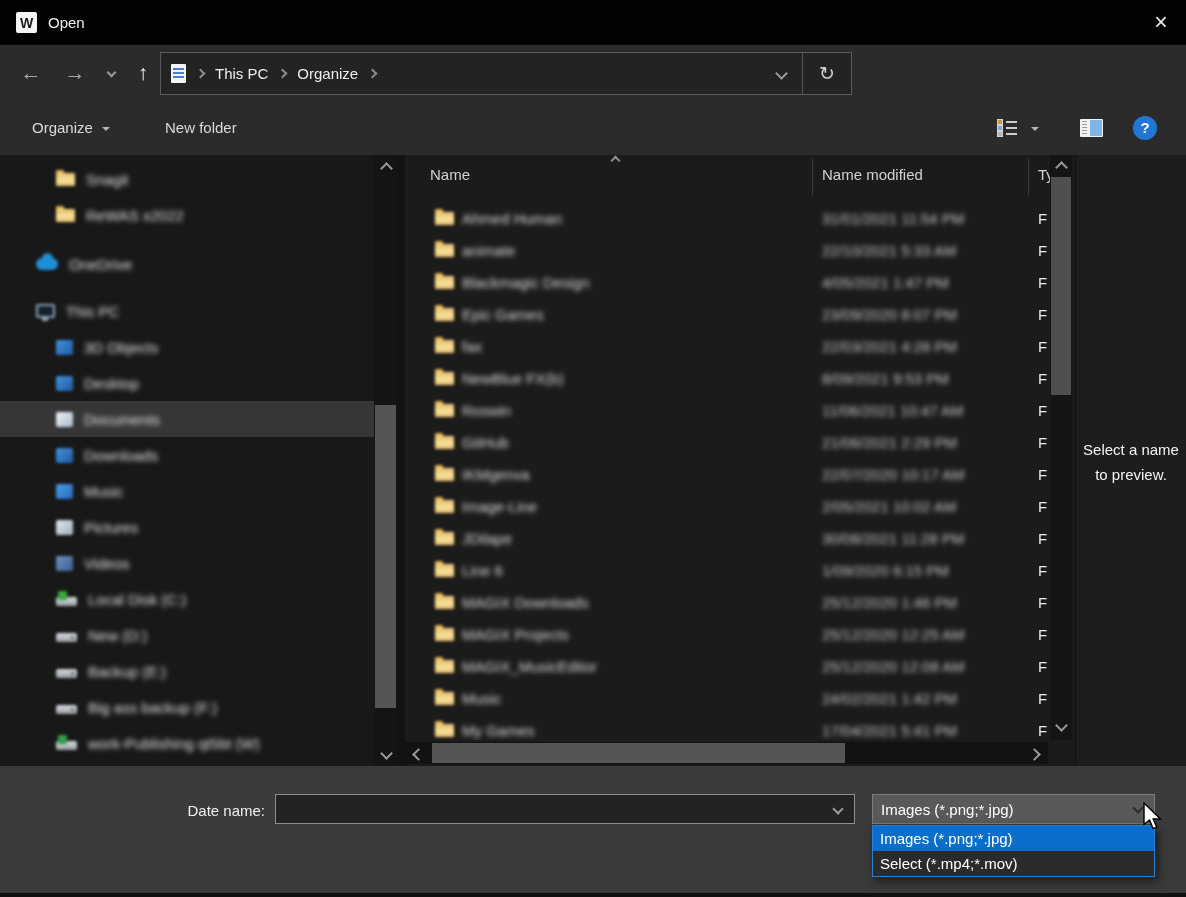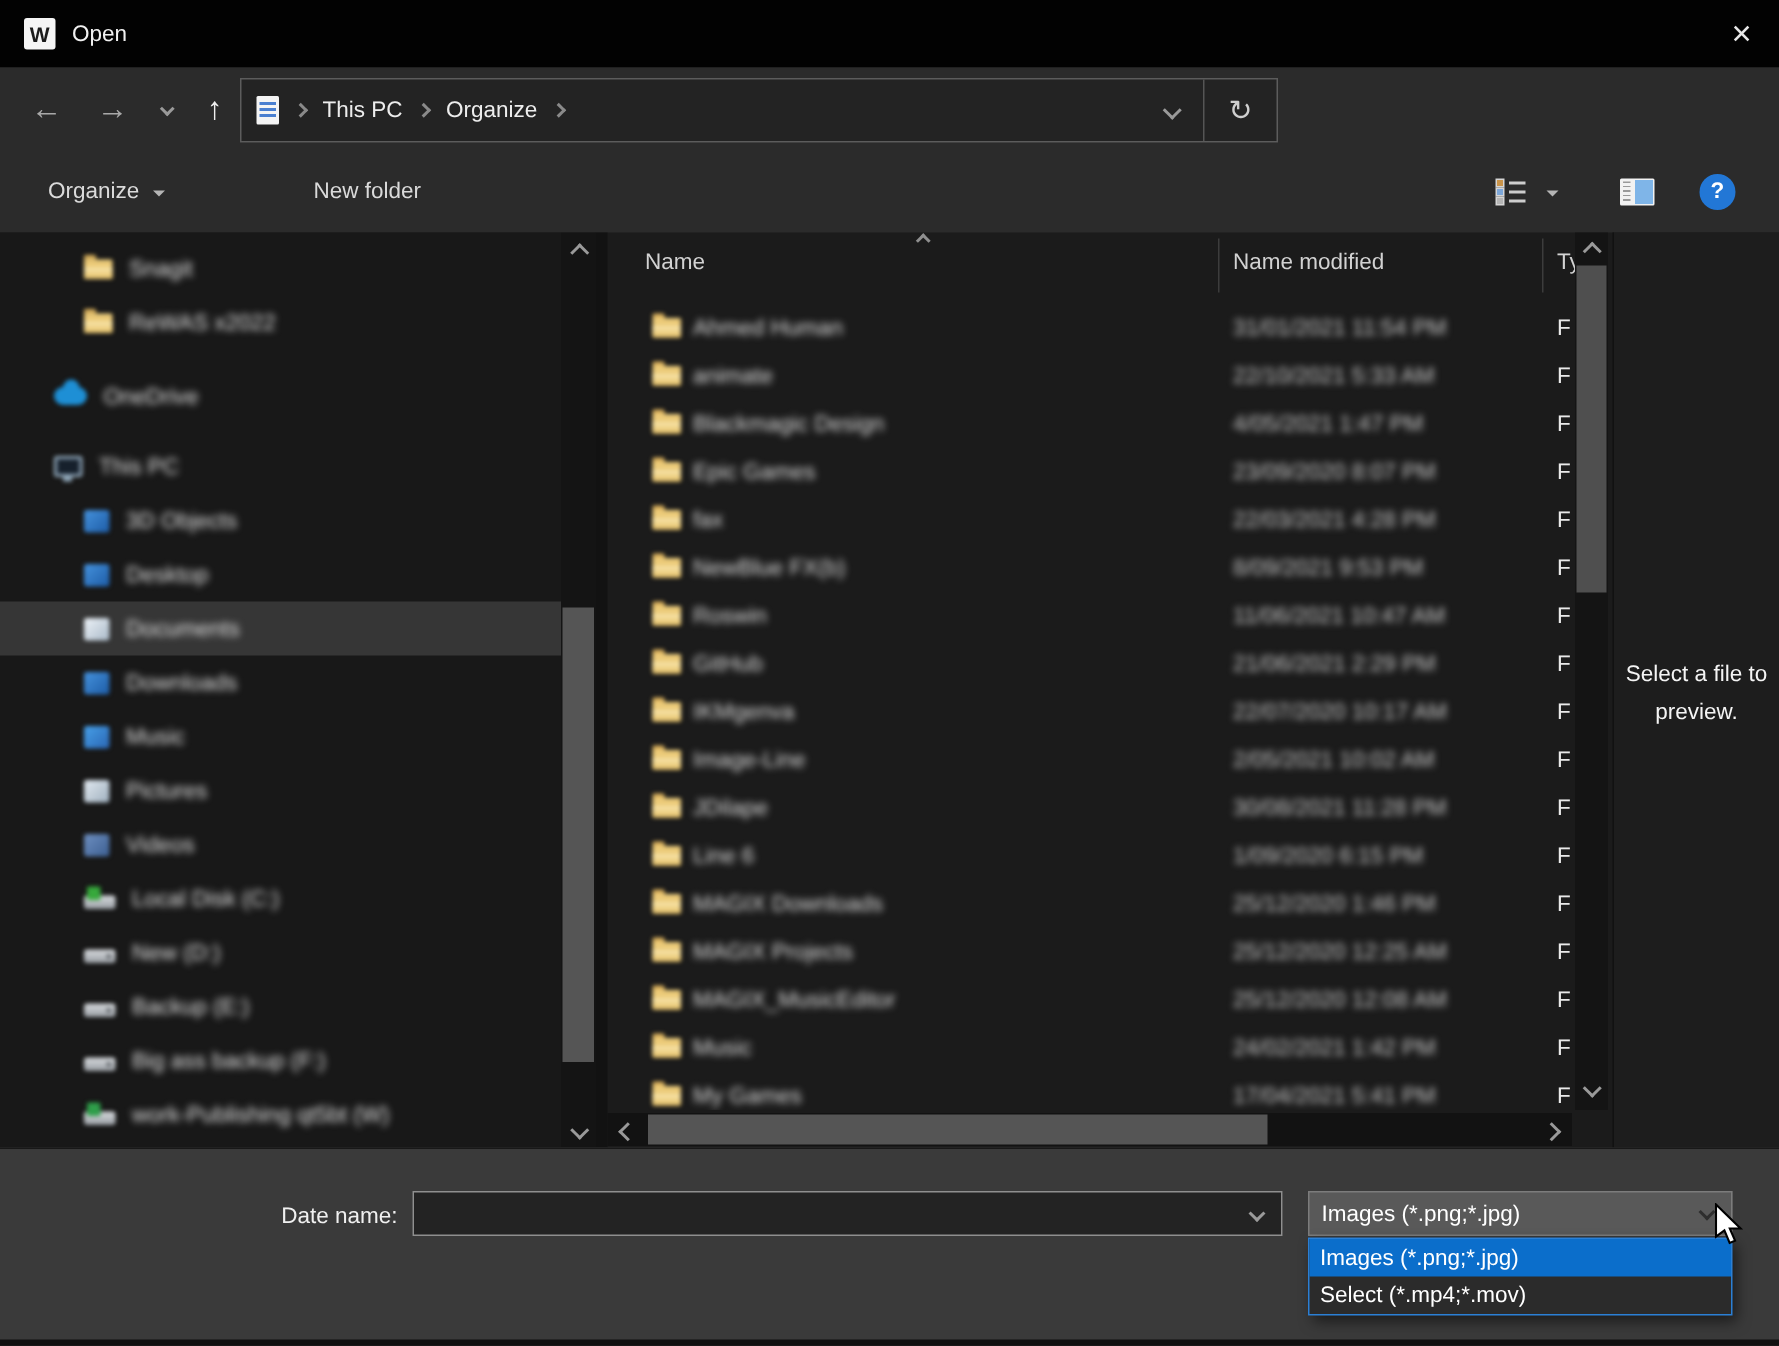--- a/index.html
+++ b/index.html
@@ -45,21 +45,21 @@
              border:1px solid #5c5c5c;box-sizing:border-box;display:flex;align-items:center;}
   .magnifier{margin-left:24px;width:10px;height:10px;border:2px solid #8f8f8f;border-radius:50%;position:relative;flex:none;}
   .magnifier::after{content:'';position:absolute;width:2px;height:7px;background:#8f8f8f;left:-2px;top:9px;transform:rotate(45deg);}
   .search-input{background:transparent;border:none;outline:none;color:#cfcfcf;font-size:15px;margin-left:17px;width:230px;font-family:inherit;}
   .search-input::placeholder{color:#7f7f7f;}
 
   
   .toolbar{position:absolute;left:0;top:100px;width:100%;height:55px;background:#2b2b2b;}
   .tb-btn{position:absolute;top:0;height:55px;display:flex;align-items:center;color:#dadada;font-size:15px;}
   .tb-organize{left:32px;}
-  .tb-newfolder{left:165px;margin-left:44px;}
+  .tb-newfolder{left:165px;}
   .tri-down{width:0;height:0;border-left:4px solid transparent;border-right:4px solid transparent;border-top:4px solid #b5b5b5;margin-left:9px;margin-top:3px;}
   .tb-view{left:998px;}
   .ic-listview{width:19px;height:17px;position:relative;}
   .ic-listview::before{content:'';position:absolute;left:0;top:1px;width:4px;height:4px;background:#c9944a;
                        box-shadow:0 0 0 1px #d5d5d5,0 6px 0 0 #7da7d9,0 6px 0 1px #d5d5d5,0 12px 0 0 #b5b5b5,0 12px 0 1px #d5d5d5;}
   .ic-listview::after{content:'';position:absolute;left:8px;top:2px;width:11px;height:2px;background:#cdcdcd;
                       box-shadow:0 6px 0 #cdcdcd,0 12px 0 #cdcdcd;}
   .tb-view .tri-down{margin-left:14px;}
   .tb-preview{left:1080px;}
   .ic-preview{width:23px;height:18px;background:#f2f2f2;position:relative;border-radius:1px;}
@@ -420,21 +420,21 @@
       <span class="chev down a-down"></span>
     </div>
 
     <div class="hscroll">
       <span class="chev left a-left"></span>
       <div class="thumb"></div>
       <span class="chev right a-right"></span>
     </div>
 
     <div class="preview">
-      <div class="preview-msg">Select a file to preview.</div>
+      <div class="preview-msg">Select a name to preview.</div>
     </div>
   </div>
 
   <div class="footer">
     <div class="fn-label">Date name:</div>
     <div class="fn-wrap">
       <input class="fn-input" value="" style="">
       <span class="chev down fn-chev"></span>
     </div>
     <div class="combo">

